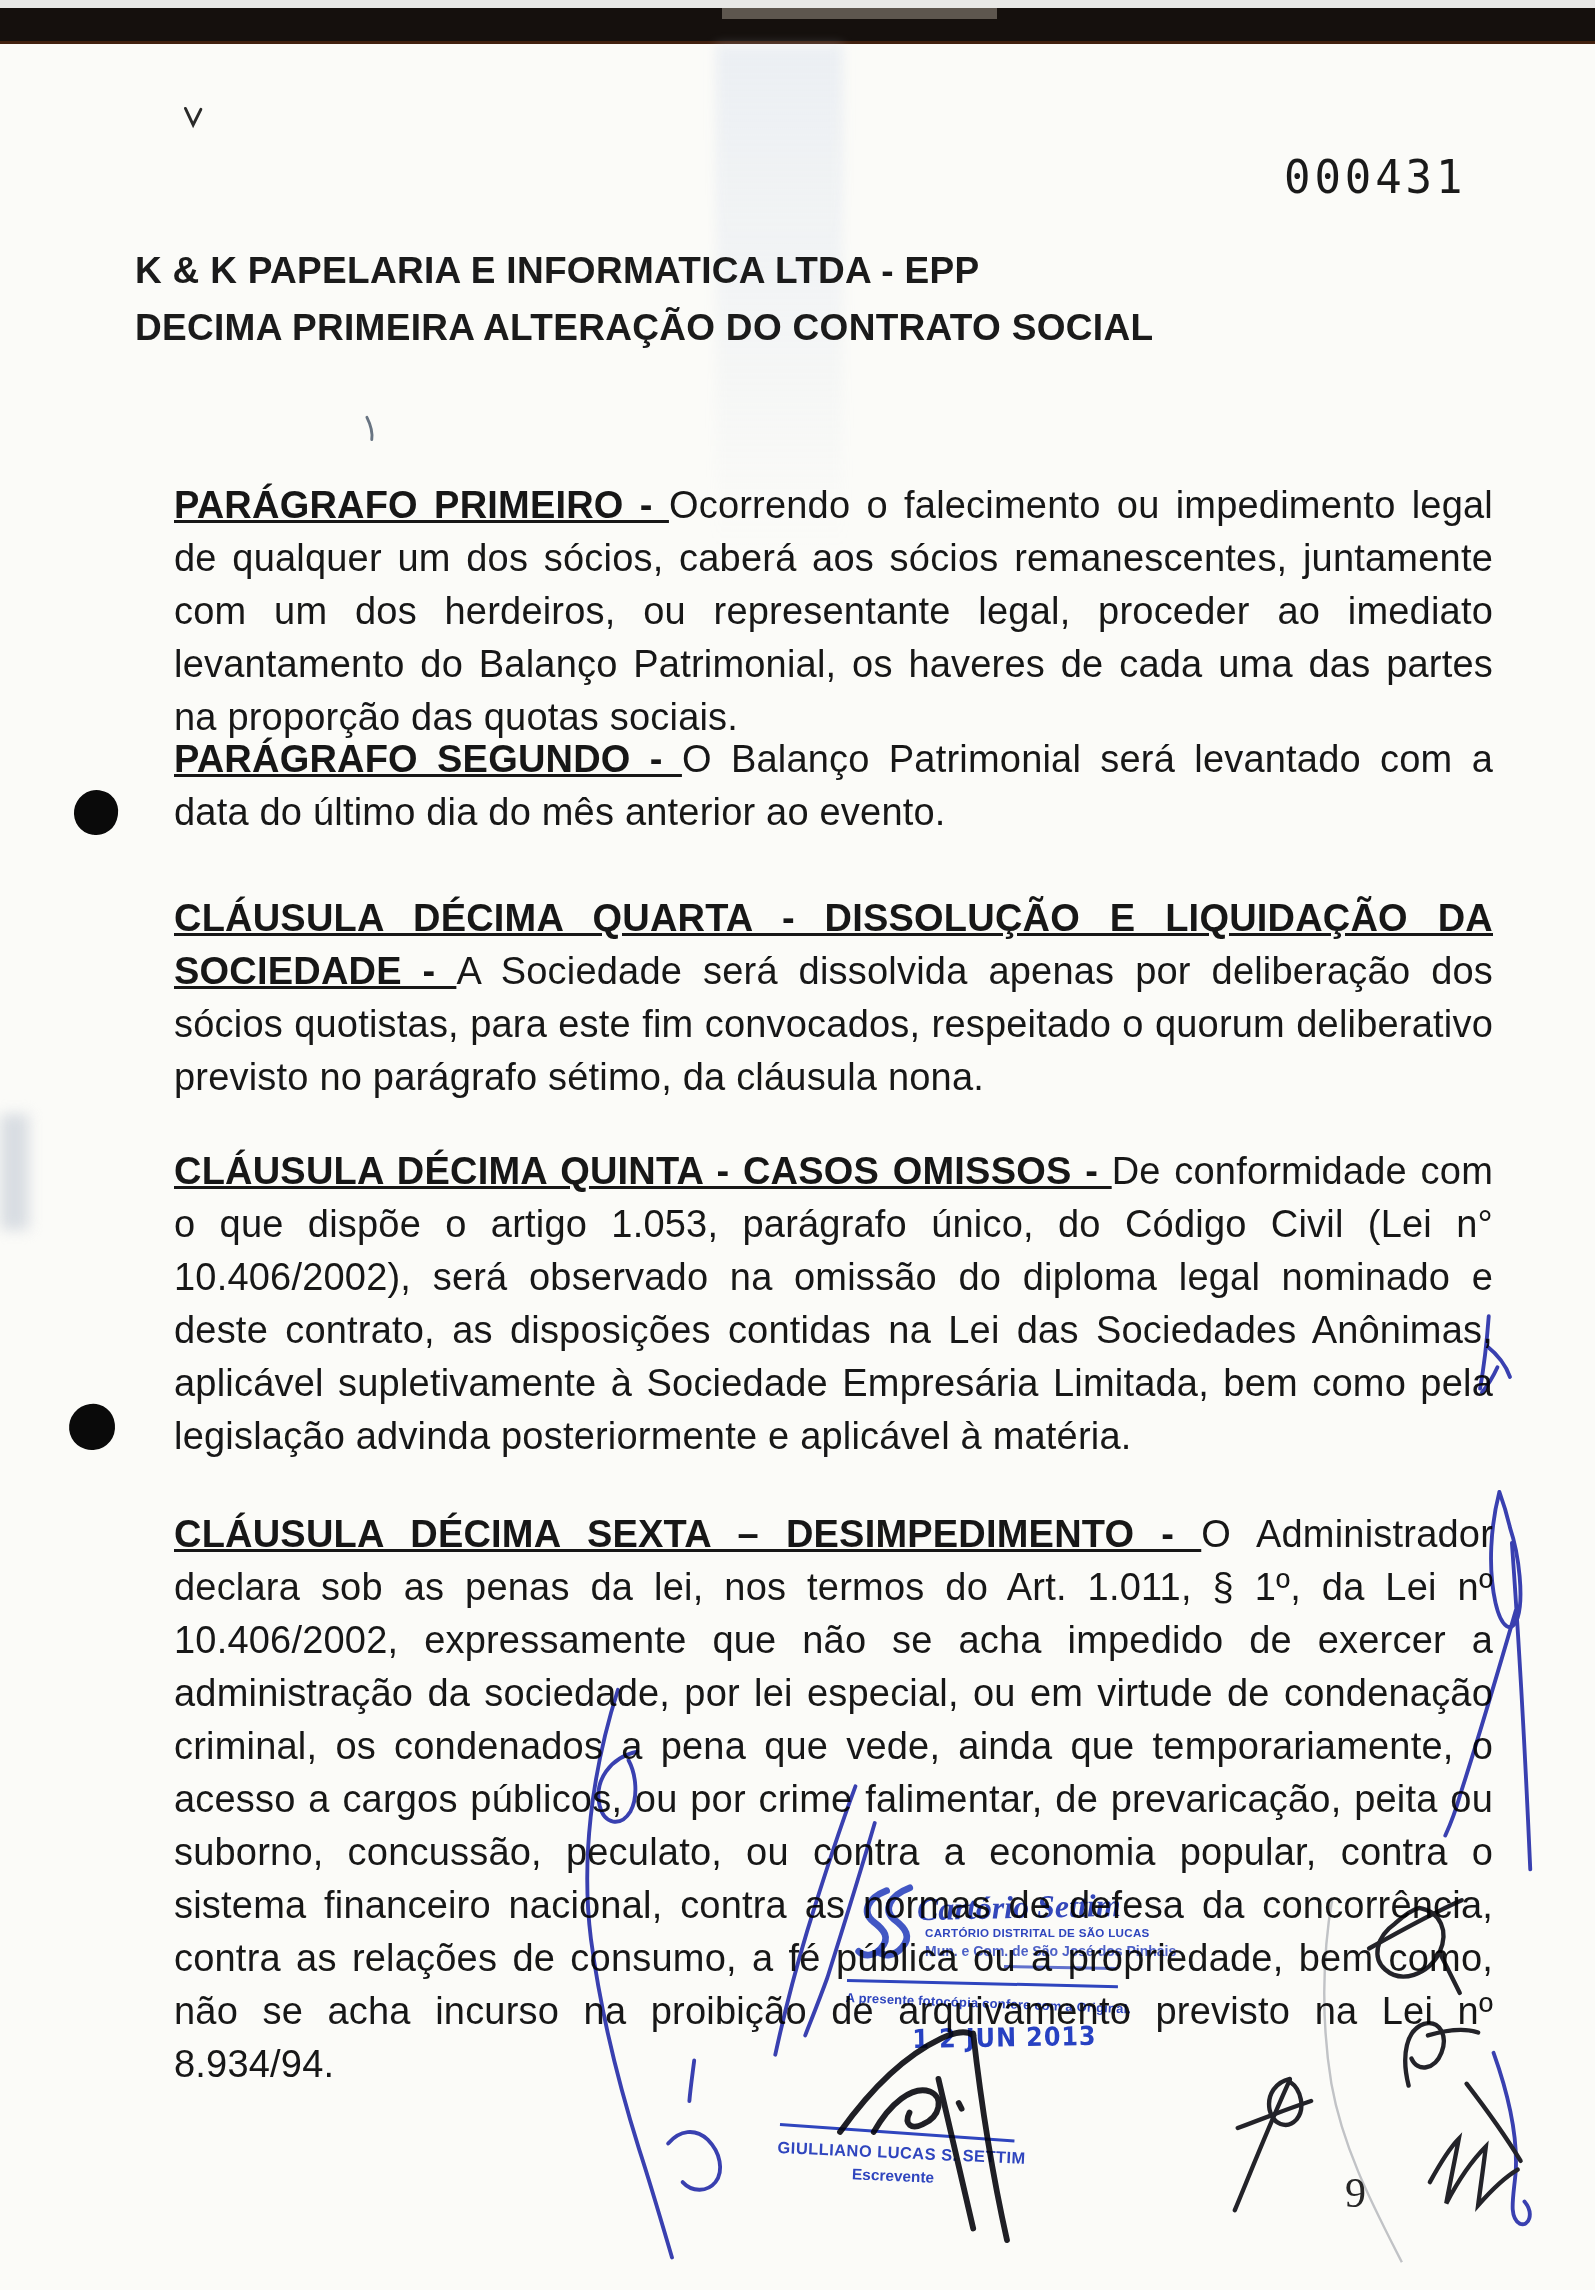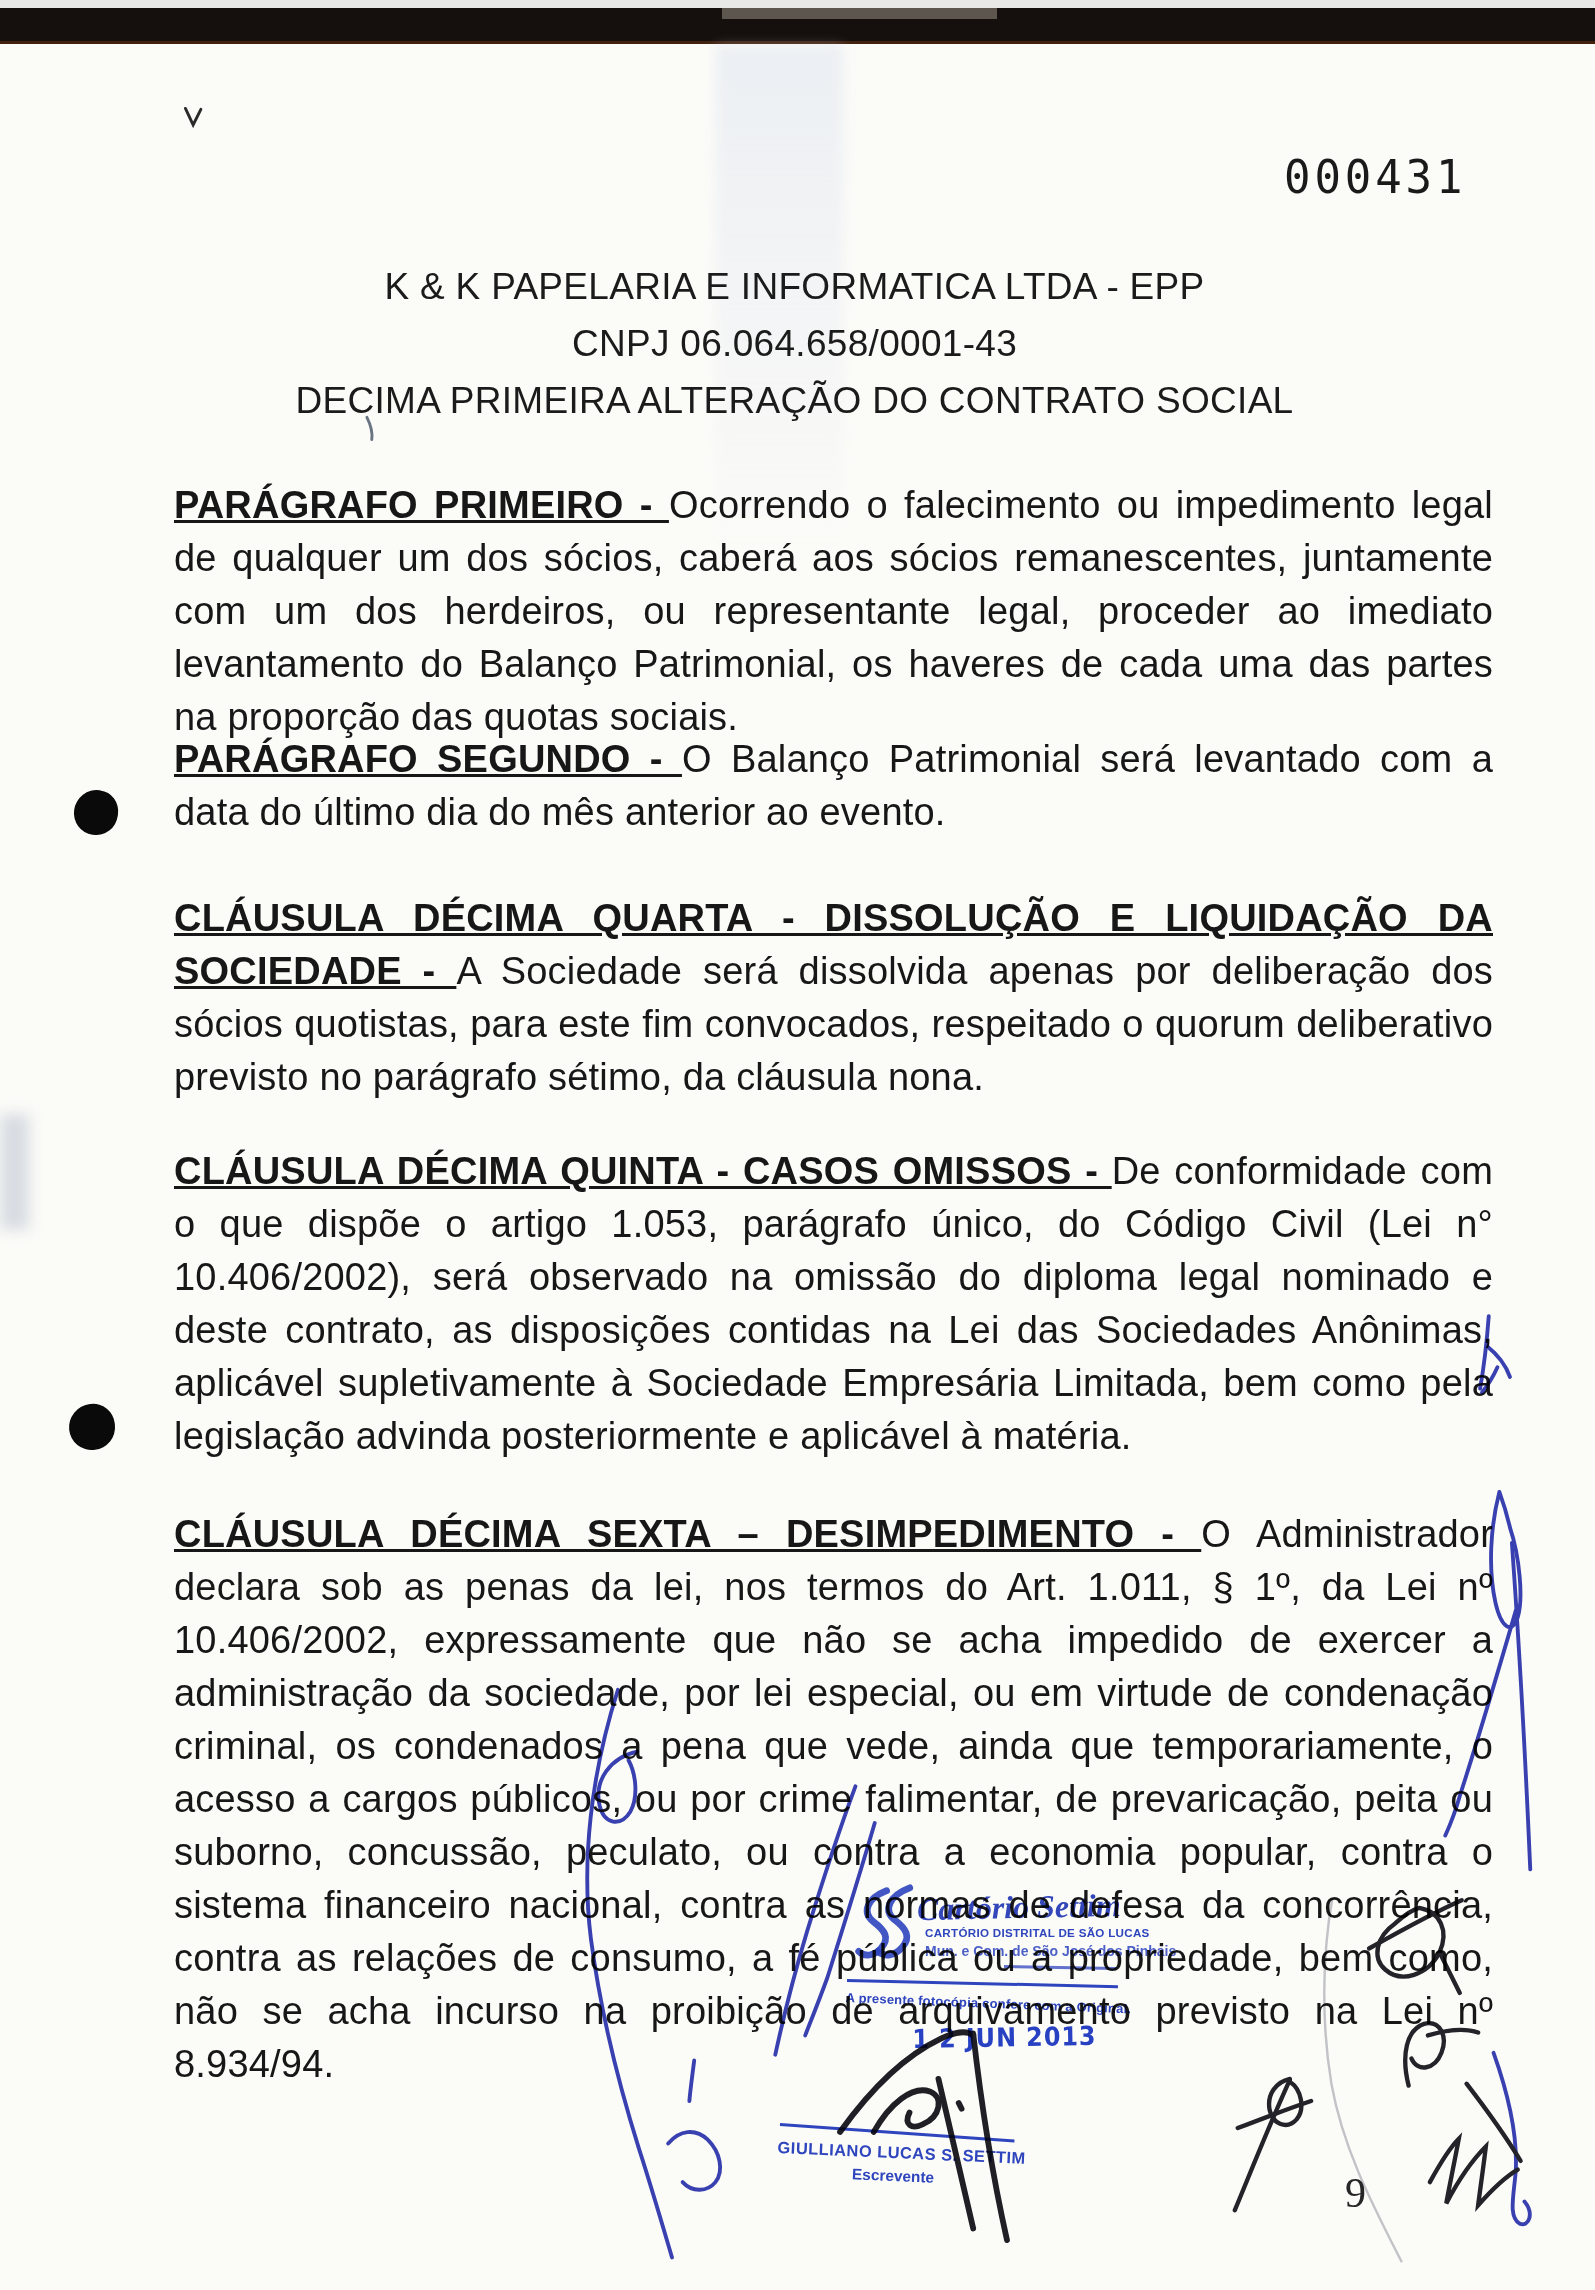--- a/index.html
+++ b/index.html
@@ -19,21 +19,21 @@
   .hole{position:absolute;background:#0a0a0a;border-radius:52% 48% 50% 50%;}
   .hole-1{left:74px;top:782px;width:44px;height:45px;transform:rotate(8deg);}
   .hole-2{left:69px;top:1396px;width:46px;height:46px;transform:rotate(-6deg);}
   
   .stamp-number{
     position:absolute;left:1284px;top:143px;
     font-family:"DejaVu Sans Mono",monospace;font-size:44px;letter-spacing:3.9px;
     color:#1a1a1a;transform:scaleY(1.04);
   }
   
-  .doc-header{position:absolute;left:135px;top:250px;width:1319px;text-align:center;font-weight:normal;}
+  .doc-header{position:absolute;left:135px;top:234px;width:1319px;font-weight:bold;}
   .doc-header .h1,.doc-header .h2,.doc-header .h3{font-size:37px;line-height:57px;letter-spacing:0.3px;}
   
   .para{
     position:absolute;left:174px;width:1319px;margin:0;
     font-size:38px;line-height:53px;text-align:justify;letter-spacing:0.2px;color:#171717;
   }
   .para .lead{font-weight:bold;text-decoration:underline;}
   .p1{top:471px;} .p2{top:725px;} .p3{top:884px;} .p4{top:1137px;} .p5{top:1500px;}
   
   .stamp-layer{position:absolute;inset:0;mix-blend-mode:multiply;pointer-events:none;}
@@ -65,21 +65,20 @@
   <div class="top-bar">
     <div class="top-bar-light"></div>
   </div>
   <div class="scan-streak"></div>
   <div class="left-smudge"></div>
 
   <div class="stamp-number">000431</div>
 
   <header class="doc-header">
     <div class="h1">K &amp; K PAPELARIA E INFORMATICA LTDA - EPP</div>
-    <div class="h2">CNPJ 06.064.658/0001-43</div>
     <div class="h3">DECIMA PRIMEIRA ALTERAÇÃO DO CONTRATO SOCIAL</div>
   </header>
 
   <p class="para p1"><span class="lead">PARÁGRAFO PRIMEIRO - </span><span>Ocorrendo o falecimento ou impedimento legal de qualquer um dos sócios, caberá aos sócios remanescentes, juntamente com um dos herdeiros, ou representante legal, proceder ao imediato levantamento do Balanço Patrimonial, os haveres de cada uma das partes na proporção das quotas sociais.</span></p>
 
   <p class="para p3"><span class="lead">CLÁUSULA DÉCIMA QUARTA - DISSOLUÇÃO E LIQUIDAÇÃO DA SOCIEDADE - </span><span>A Sociedade será dissolvida apenas por deliberação dos sócios quotistas, para este fim convocados, respeitado o quorum deliberativo previsto no parágrafo sétimo, da cláusula nona.</span></p>
 
   <p class="para p2"><span class="lead">PARÁGRAFO SEGUNDO - </span><span>O Balanço Patrimonial será levantado com a data do último dia do mês anterior ao evento.</span></p>
 
   <p class="para p4"><span class="lead">CLÁUSULA DÉCIMA QUINTA - CASOS OMISSOS - </span><span>De conformidade com o que dispõe o artigo 1.053, parágrafo único, do Código Civil (Lei n° 10.406/2002), será observado na omissão do diploma legal nominado e deste contrato, as disposições contidas na Lei das Sociedades Anônimas, aplicável supletivamente à Sociedade Empresária Limitada, bem como pela legislação advinda posteriormente e aplicável à matéria.</span></p>

